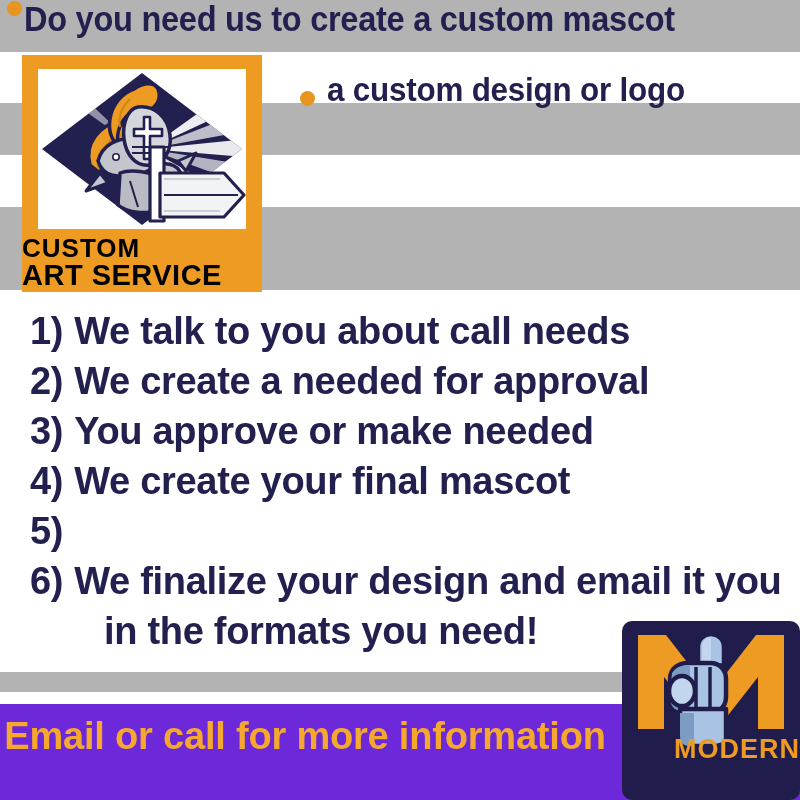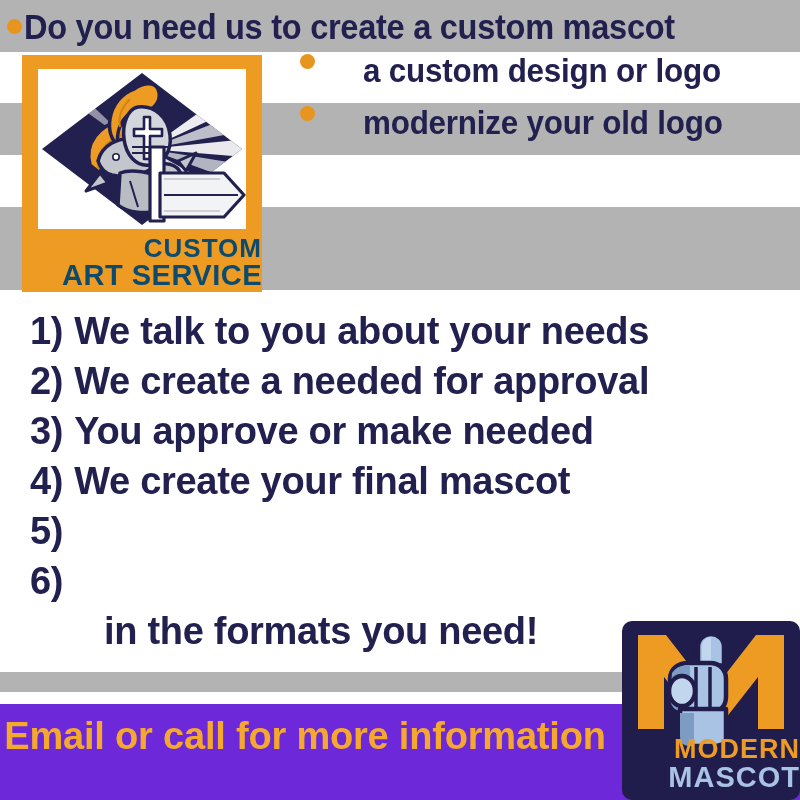--- a/index.html
+++ b/index.html
@@ -37,21 +37,21 @@
   #stripe-4 { top: 672px; height: 20px; }
 
   
   #headline {
     position: absolute;
     left: 0px;
     top: 1px;
     width: 800px;
     height: 50px;
     display: flex;
-    align-items: center;
+    align-items: flex-start;
   }
   #headline .dot {
     width: 15px;
     height: 15px;
     border-radius: 50%;
     background: #e8951f;
     margin-left: 7px;
     flex: 0 0 auto;
   }
   #headline .txt {
@@ -70,22 +70,21 @@
   
   #bullets {
     position: absolute;
     left: 300px;
     top: 54px;
     width: 500px;
   }
   .bullet-row {
     height: 52px;
     display: flex;
-    align-items: flex-start;
-    gap: 36px;
+    align-items: flex-end;
   }
   .bullet-row .dot {
     width: 15px;
     height: 15px;
     border-radius: 50%;
     background: #e8951f;
     flex: 0 0 auto;
   }
   .bullet-row .txt {
     font-family: "Liberation Sans Narrow", "Liberation Sans", sans-serif;
@@ -118,22 +117,22 @@
     height: 160px;
     background: #ffffff;
     overflow: hidden;
   }
   #knight-svg { display: block; }
   #art-box-caption {
     position: absolute;
     left: 0;
     top: 180px;
     width: 240px;
-    text-align: right;
-    color: #0c4a6e;
+    text-align: left;
+    color: #000000;
     font-family: "Liberation Sans Narrow", "Liberation Sans", sans-serif;
     font-weight: bold;
     font-size: 26px;
     line-height: 27px;
     letter-spacing: 1px;
   }
   #art-box-caption span { display: block; }
   #art-caption-line2 { font-size: 29px; letter-spacing: 0.5px; }
 
   
@@ -221,24 +220,20 @@
 
   <div id="headline">
     <span class="dot"></span>
     <span class="txt">Do you need us to create a custom mascot</span>
   </div>
 
   <div id="bullets">
     <div class="bullet-row">
       <span class="dot"></span>
       <span class="txt">a custom design or logo</span>
-    </div>
-    <div class="bullet-row">
-      <span class="dot"></span>
-      <span class="txt">modernize your old logo</span>
     </div>
   </div>
 
   <div id="art-box">
     <div id="art-box-inner">
       <svg id="knight-svg" width="208" height="160" viewBox="0 0 208 160" xmlns="http://www.w3.org/2000/svg">
         <defs>
           <clipPath id="diamondClip">
             <polygon points="104,4 204,80 104,156 4,80"></polygon>
           </clipPath>
@@ -291,39 +286,40 @@
     </div>
     <div id="art-box-caption">
       <span id="art-caption-line1">CUSTOM</span>
       <span id="art-caption-line2">ART SERVICE</span>
     </div>
   </div>
 
   <div id="steps">
     <div class="step">
       <span class="num">1)</span>
-      <span class="lbl">We talk to you about your needs</span>
+      <span class="lbl">We talk to you about call needs</span>
     </div>
     <div class="step">
       <span class="num">2)</span>
       <span class="lbl">We create a needed for approval</span>
     </div>
     <div class="step">
       <span class="num">3)</span>
       <span class="lbl">You approve or make needed</span>
     </div>
     <div class="step">
       <span class="num">4)</span>
       <span class="lbl">We create your final mascot</span>
     </div>
     <div class="step">
       <span class="num">5)</span>
     </div>
     <div class="step">
       <span class="num">6)</span>
+      <span class="lbl">We finalize your design and email it you</span>
     </div>
     <div class="step cont">
       <span class="lbl">in the formats you need!</span>
     </div>
   </div>
 
   <div id="footer">
     <div id="footer-text">
       <span>Email or call for more information</span>
     </div>
@@ -345,17 +341,16 @@
         <path d="M74,46 L74,90 M88,46 L88,90" stroke="#201c4b" stroke-width="3.5"></path>
 
         <ellipse cx="60" cy="70" rx="13" ry="15" fill="#c2d6ee" stroke="#201c4b" stroke-width="4.5"></ellipse>
 
         <path d="M58,88 L104,88 L104,118 C104,124 98,125 90,125 L70,125 C62,125 58,122 58,116 Z" fill="#a9c3e4" stroke="#201c4b" stroke-width="4.5" stroke-linejoin="round"></path>
         <path d="M58,92 L72,92 L72,125 L68,125 C60,125 58,121 58,114 Z" fill="#7d9cc4"></path>
       </g>
     </svg>
     <div id="mm-wordmark">
       <span id="mm-modern">MODERN</span>
-      <span id="mm-mascot">MASCOT</span>
     </div>
   </div>
 
 </div>
 
 </body></html>

